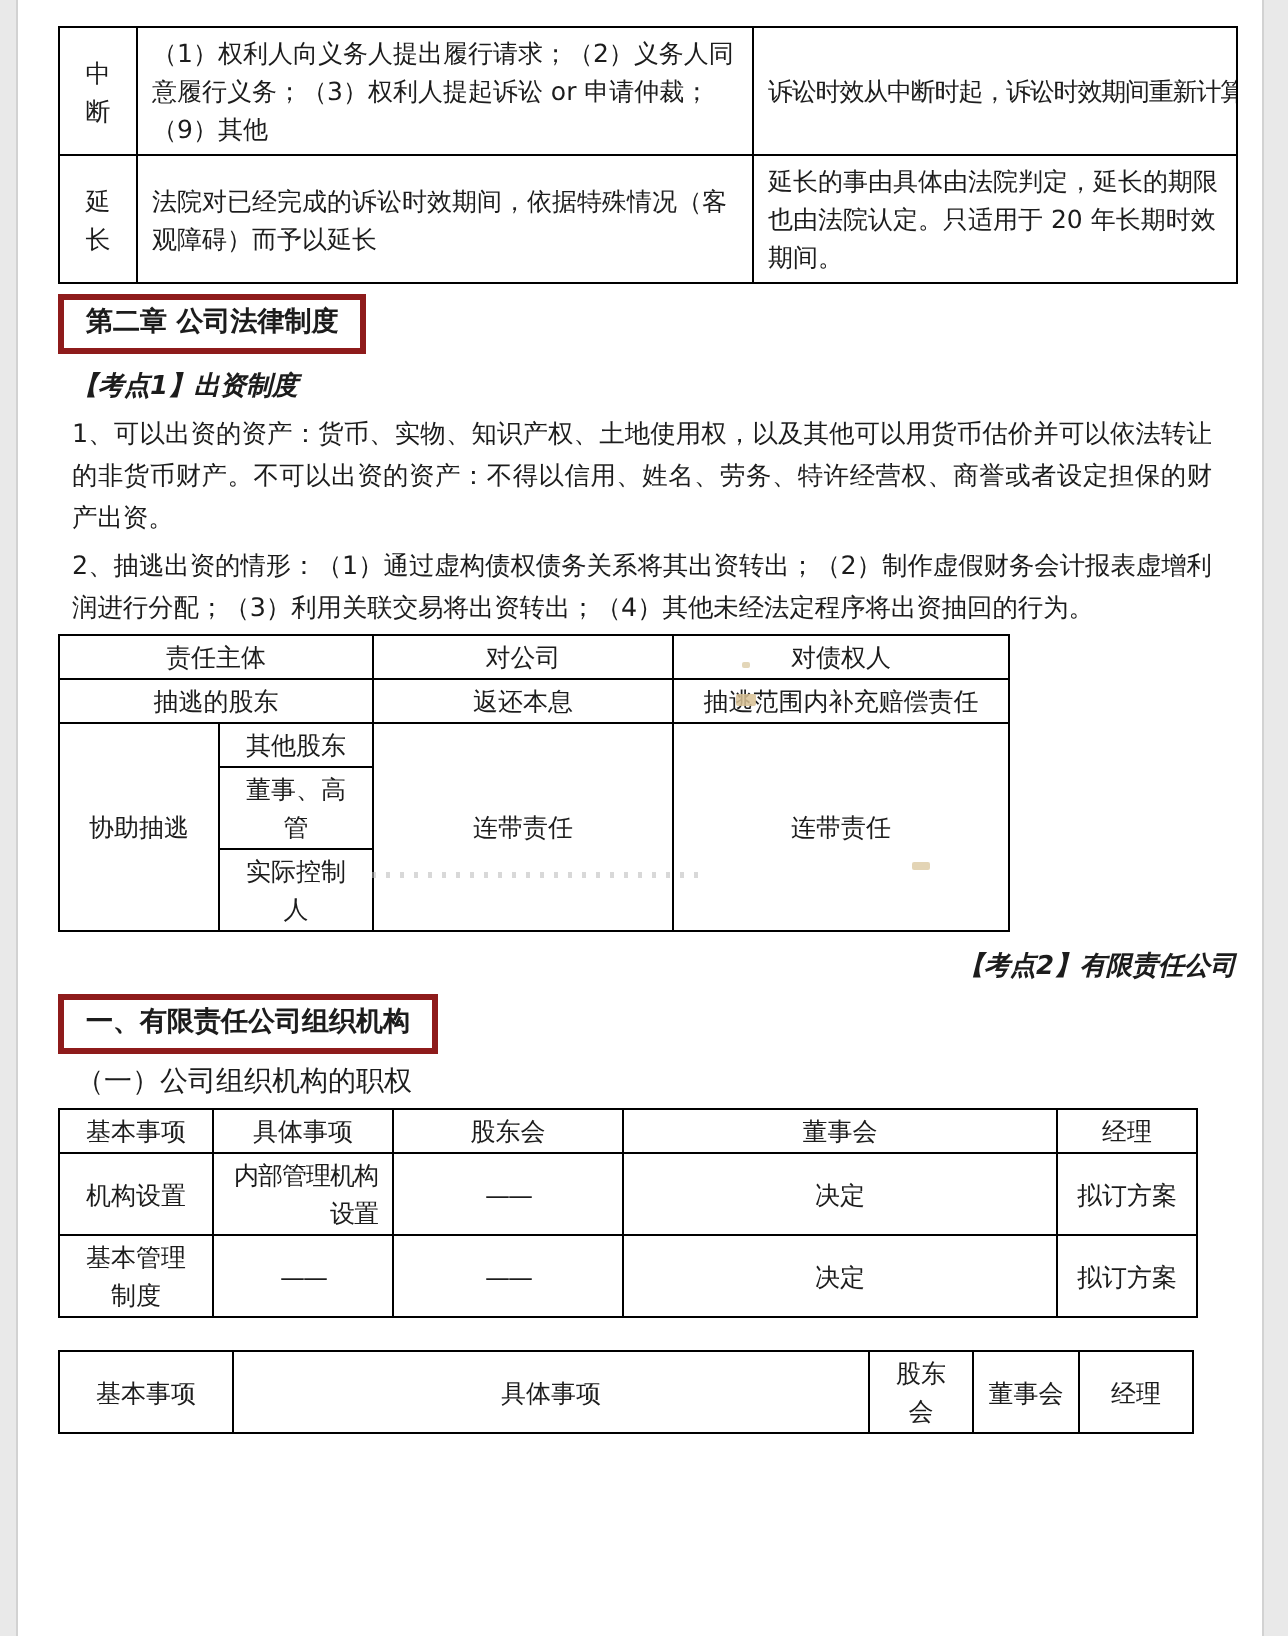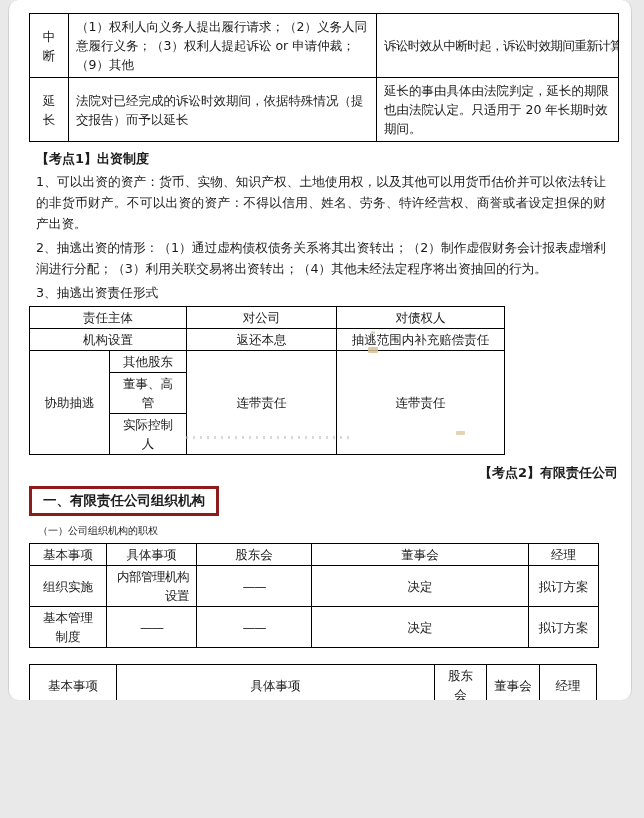--- a/index.html
+++ b/index.html
@@ -3,25 +3,24 @@
 <meta charset="utf-8">
 <style>
   html,body{margin:0;padding:0;}
   body{
     width:644px;height:818px;position:relative;
     background:#e9e9e9;
     font-family:"DejaVu Sans","Liberation Sans",sans-serif;
     color:#1c1c1c;
   }
   .page{
-    position:absolute;left:8px;top:0;width:624px;height:700px;
+    position:absolute;left:8px;top:0;width:624px;height:818px;
     background:#ffffff;box-sizing:border-box;
     border-left:1px solid #d2d2d2;border-right:1px solid #d2d2d2;
     overflow:hidden;
-    border-radius:10px;
   }
   .content{padding:13px 13px 0 20px;font-size:12.5px;}
 
   
   table.t{border-collapse:collapse;table-layout:fixed;margin-left:0;}
   table.t td{
     border:1.5px solid #000;
     padding:1px 7px;
     font-size:12.5px;line-height:19px;
     vertical-align:middle;color:#1c1c1c;
@@ -34,23 +33,23 @@
   tr.tall td{padding-top:3px;padding-bottom:3px;}
 
   
   .redbox{
     display:inline-block;
     border:3px solid #8e1b1b;
     padding:2px 11px 3px 11px;
     font-weight:bold;font-size:13.5px;line-height:19px;
     margin:5px 0 0 0;background:#fff;
   }
-  .kd{font-weight:bold;font-size:13px;margin:7px 0 0 7px;line-height:19px;}
+  .kd{font-weight:bold;font-size:13px;margin:7px 0 0 7px;line-height:19px;font-style:italic;}
   .para{margin:3px 12px 0 7px;line-height:21px;font-size:12.7px;text-align:justify;}
-  .sub{margin:5px 0 0 9px;font-size:10px;line-height:19px;}
+  .sub{margin:5px 0 0 9px;font-size:14px;line-height:19px;}
 
   .mt3{margin-top:3px;} .mt8{margin-top:8px;text-align:right;} .mt16{margin-top:16px;}
 
   
   .speckline{
     position:absolute;left:177px;top:436px;width:165px;height:3px;
     background:repeating-linear-gradient(90deg,#b9b9b9 0 2px,transparent 2px 7px);
     opacity:.55;pointer-events:none;
   }
   .tanmark-a{position:absolute;left:447px;top:431px;width:9px;height:4px;background:#dcc9a2;border-radius:1px;opacity:.8;}
@@ -71,50 +70,52 @@
           <col style="width:242px">
         </colgroup>
       <tbody>
           <tr class="tall">
         <td class="c">中断</td>
         <td>（1）权利人向义务人提出履行请求；（2）义务人同意履行义务；（3）权利人提起诉讼 or 申请仲裁；（9）其他</td>
         <td class="fit1">诉讼时效从中断时起，诉讼时效期间重新计算</td>
       </tr>
       <tr class="tall">
         <td class="c">延长</td>
-        <td>法院对已经完成的诉讼时效期间，依据特殊情况（提交报告）而予以延长</td>
+        <td>法院对已经完成的诉讼时效期间，依据特殊情况（客观障碍）而予以延长</td>
         <td>延长的事由具体由法院判定，延长的期限也由法院认定。只适用于 20 年长期时效期间。</td>
       </tr>
     </tbody>
       </table>
 
     
+    <div class="redbox">
+      <span>第二章 公司法律制度</span>
+    </div>
 
     
     <div class="kd">【考点1】出资制度</div>
     <p class="para">1、可以出资的资产：货币、实物、知识产权、土地使用权，以及其他可以用货币估价并可以依法转让的非货币财产。不可以出资的资产：不得以信用、姓名、劳务、特许经营权、商誉或者设定担保的财产出资。</p>
     <p class="para">2、抽逃出资的情形：（1）通过虚构债权债务关系将其出资转出；（2）制作虚假财务会计报表虚增利润进行分配；（3）利用关联交易将出资转出；（4）其他未经法定程序将出资抽回的行为。</p>
-    <p class="para">3、抽逃出资责任形式</p>
 
     
     <table class="t mt3" style="width:475px;">
       <colgroup>
           <col style="width:80px">
           <col style="width:77px">
           <col style="width:150px">
           <col style="width:168px">
         </colgroup>
       <tbody>
           <tr>
         <td colspan="2" class="c">责任主体</td>
         <td class="c">对公司</td>
         <td class="c">对债权人</td>
       </tr>
       <tr>
-        <td colspan="2" class="c">机构设置</td>
+        <td colspan="2" class="c">抽逃的股东</td>
         <td class="c">返还本息</td>
         <td class="c">抽逃范围内补充赔偿责任</td>
       </tr>
       <tr>
         <td rowspan="3" class="c">协助抽逃</td>
         <td class="c">其他股东</td>
         <td rowspan="3" class="c">连带责任</td>
         <td rowspan="3" class="c">连带责任</td>
       </tr>
       <tr>
@@ -144,21 +145,21 @@
         </colgroup>
       <tbody>
           <tr>
         <td class="c">基本事项</td>
         <td class="c">具体事项</td>
         <td class="c">股东会</td>
         <td class="c">董事会</td>
         <td class="c">经理</td>
       </tr>
       <tr>
-        <td class="c">组织实施</td>
+        <td class="c">机构设置</td>
         <td class="small">内部管理机构设置</td>
         <td class="dash">——</td>
         <td class="c">决定</td>
         <td class="c">拟订方案</td>
       </tr>
       <tr>
         <td class="c">基本管理制度</td>
         <td class="dash">——</td>
         <td class="dash">——</td>
         <td class="c">决定</td>

